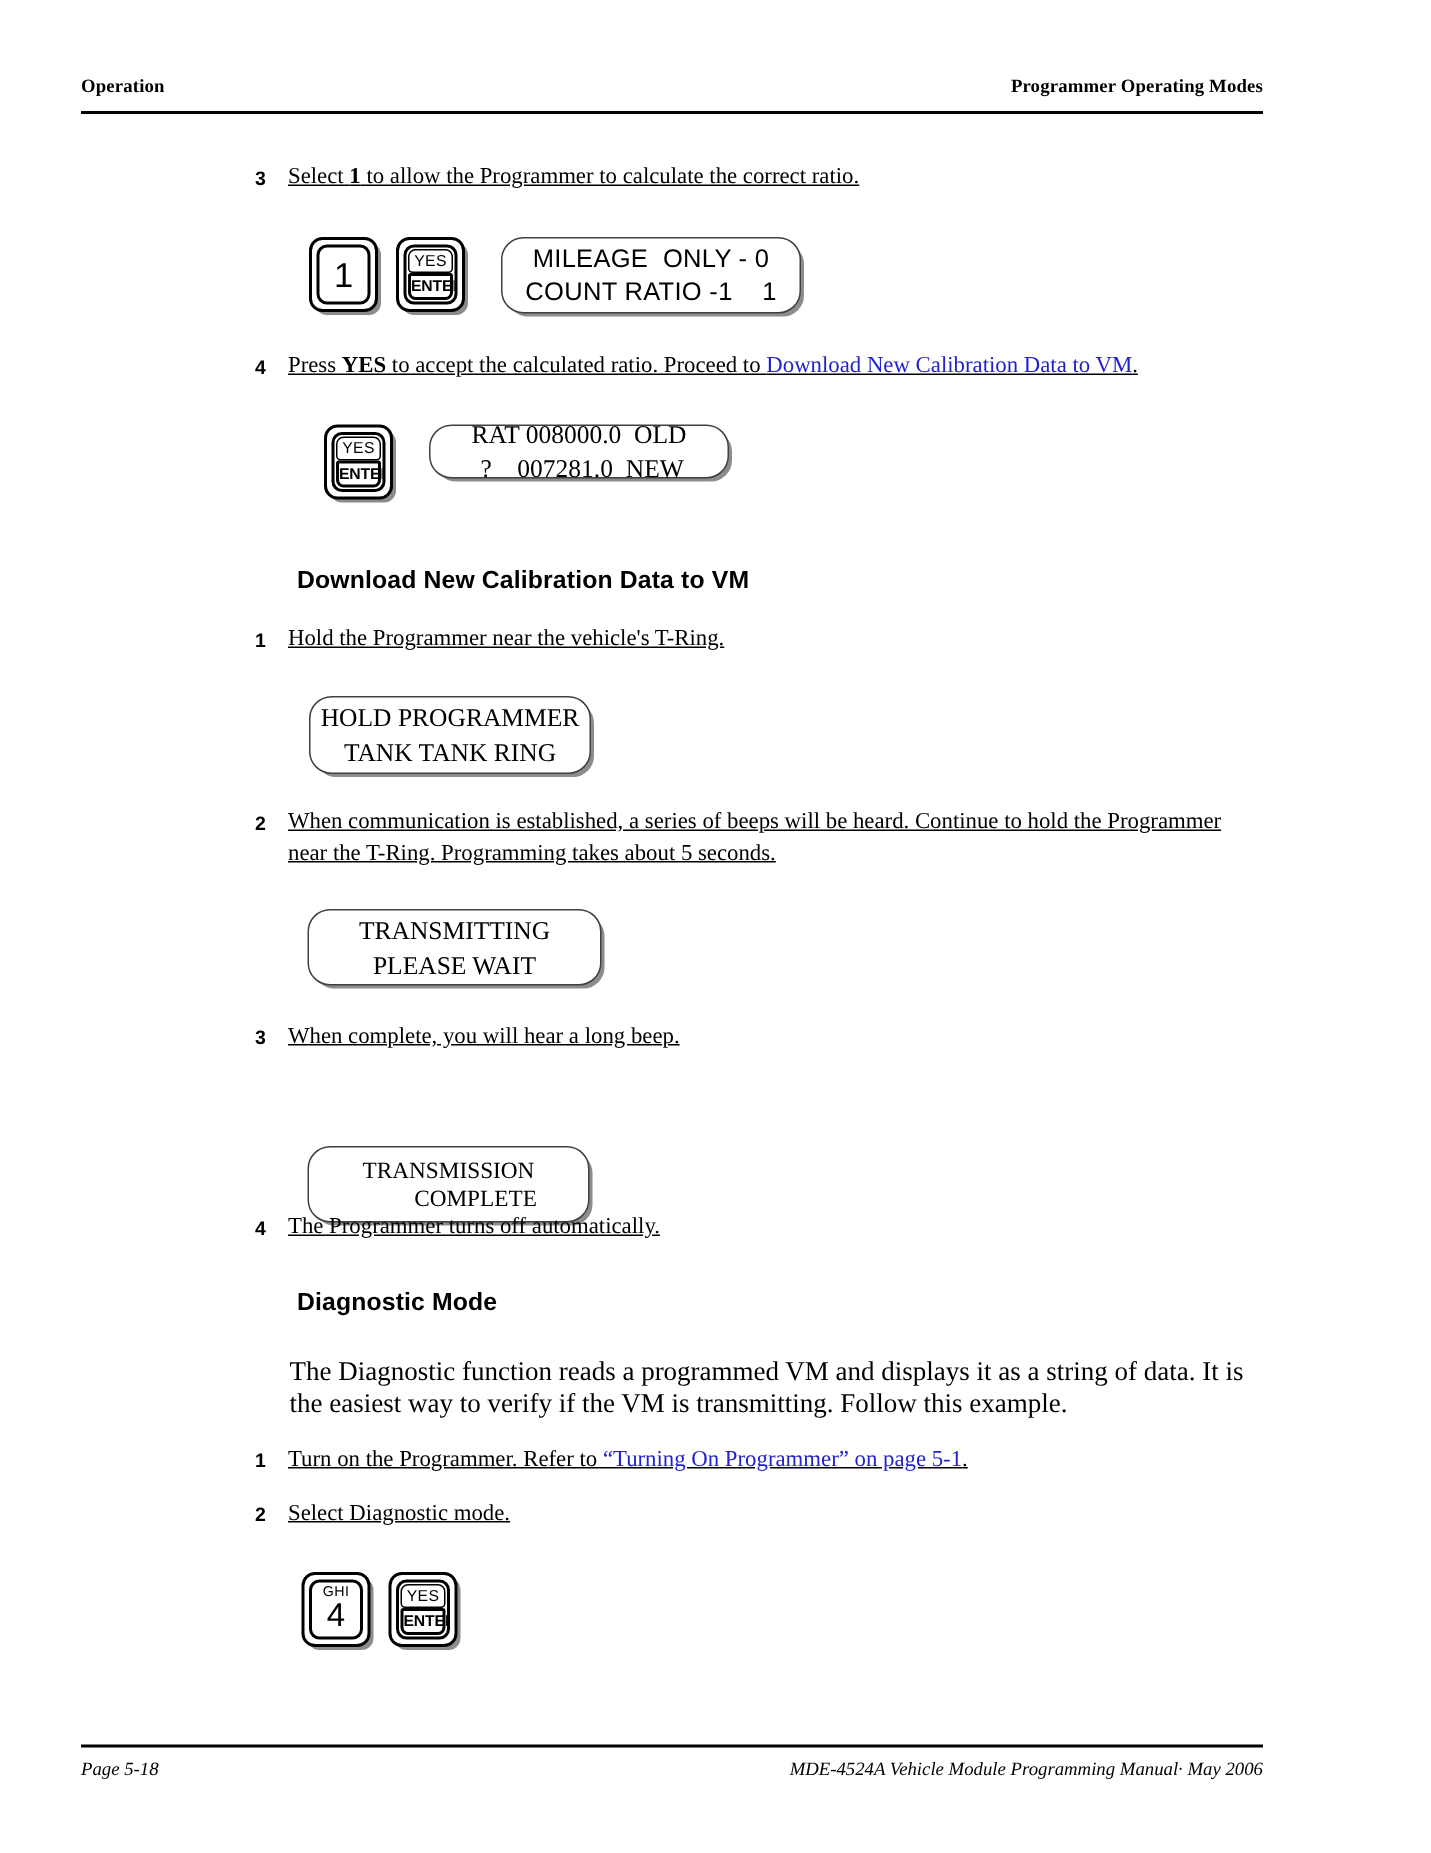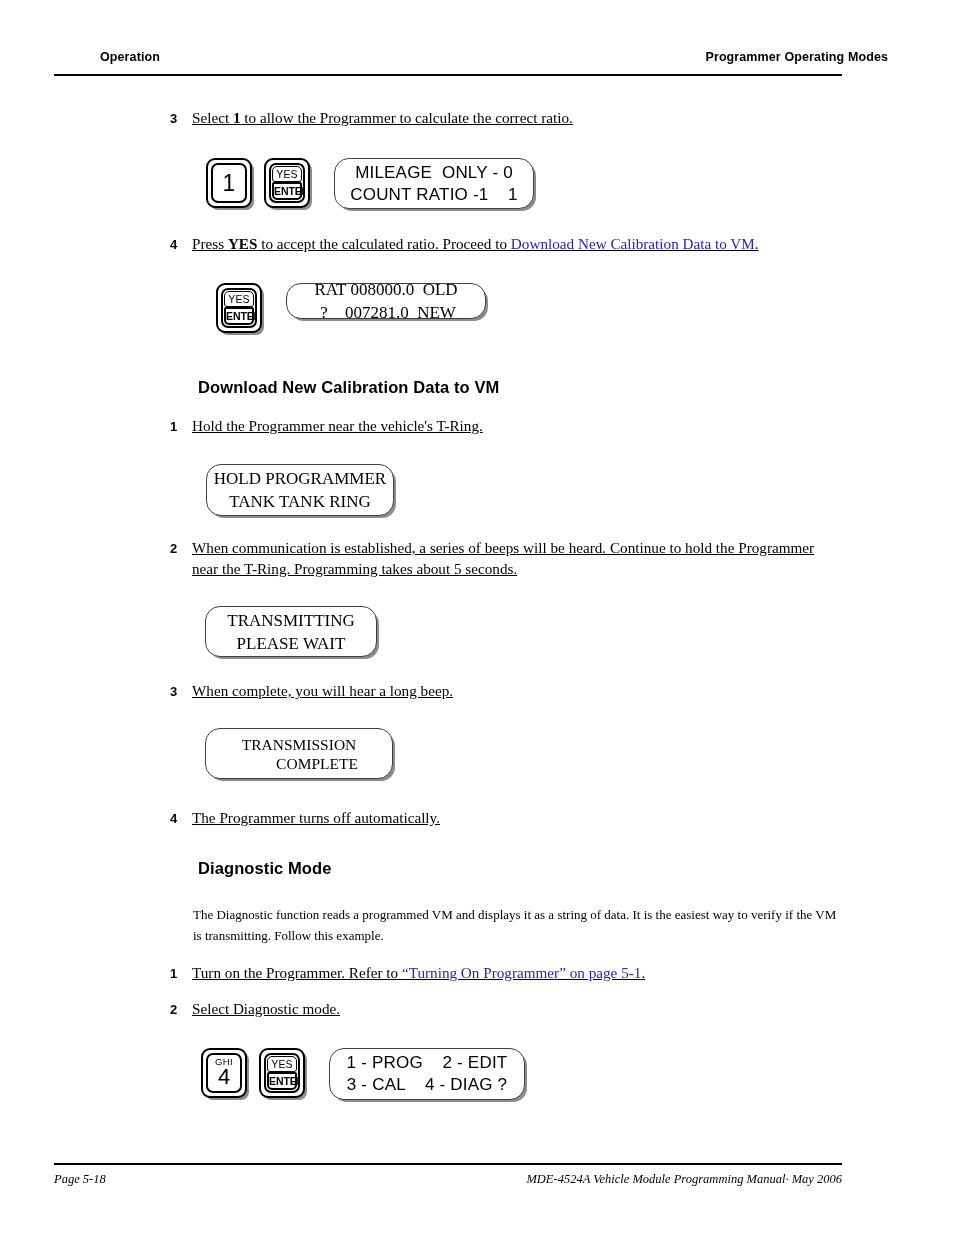--- a/index.html
+++ b/index.html
@@ -25,25 +25,24 @@
 
   
   .header {
     position: absolute;
     left: 54px;
     top: 50px;
     width: 788px;
     display: flex;
     justify-content: space-between;
     align-items: baseline;
-    font-family: Liberation Sans, sans-serif;
+    font-family: Liberation Serif, serif;
     font-weight: bold;
     font-size: 12.5px;
     letter-spacing: .1px;
-    margin-left: 46px;
   }
   .header-rule {
     position: absolute;
     left: 54px;
     top: 74px;
     width: 788px;
     height: 2px;
     background: #000;
   }
 
@@ -91,21 +90,21 @@
   }
   b.inl { font-weight: bold; }
   a.link {
     color: #2222cc;
     text-decoration: none;
   }
 
   
   .para {
     position: absolute;
-    font-size: 13px;
+    font-size: 18px;
     line-height: 21px;
   }
 
   
   .heading {
     position: absolute;
     font-family: "Liberation Sans", sans-serif;
     font-weight: bold;
     font-size: 16.5px;
     letter-spacing: .1px;
@@ -290,32 +289,32 @@
       <div class="ln">TANK TANK RING</div>
     </div>
   </div>
 
   <div class="step" style="left:170px; top:537px; width:650px;">
     <span class="num">2</span>
     <span class="txt">When communication is established, a series of beeps will be heard. Continue to hold the Programmer near the T-Ring. Programming takes about 5 seconds.</span>
   </div>
 
   <div class="figrow" style="left:205px; top:606px;">
-    <div class="lcd serif" style="width:172px; height:51px;">
+    <div class="lcd serif" style="width:196px; height:51px;">
       <div class="ln">TRANSMITTING</div>
       <div class="ln">PLEASE WAIT</div>
     </div>
   </div>
 
   <div class="step" style="left:170px; top:680px; width:680px;">
     <span class="num">3</span>
     <span class="txt">When complete, you will hear a long beep.</span>
   </div>
 
-  <div class="figrow" style="left:205px; top:728px;">
+  <div class="figrow" style="left:205px; top:764px;">
     <div class="lcd serif small topleft" style="width:188px; height:51px;">
       <div class="ln" style="text-align:center;">TRANSMISSION</div>
       <div class="ln" style="text-align:center;padding-left:36px;">COMPLETE</div>
     </div>
   </div>
 
   <div class="step" style="left:170px; top:807px; width:680px;">
     <span class="num">4</span>
     <span class="txt">The Programmer turns off automatically.</span>
   </div>
@@ -339,24 +338,20 @@
       <div class="inner">
         <span class="alphalbl">GHI</span>
         <span class="digit">4</span>
       </div>
     </div>
     <div class="key yesenter">
       <div class="inner">
         <span class="yes">YES</span>
         <span class="enter">ENTER</span>
       </div>
-    </div>
-    <div class="lcd sans" style="width:196px; height:52px; margin-left:12px;">
-      <div class="ln">1 - PROG    2 - EDIT</div>
-      <div class="ln">3 - CAL    4 - DIAG ?</div>
     </div>
   </div>
 
   <div class="footer-rule"></div>
   <div class="footer">
     <span>Page 5-18</span>
     <span>MDE-4524A Vehicle Module Programming Manual· May 2006</span>
   </div>
 
 </div>

